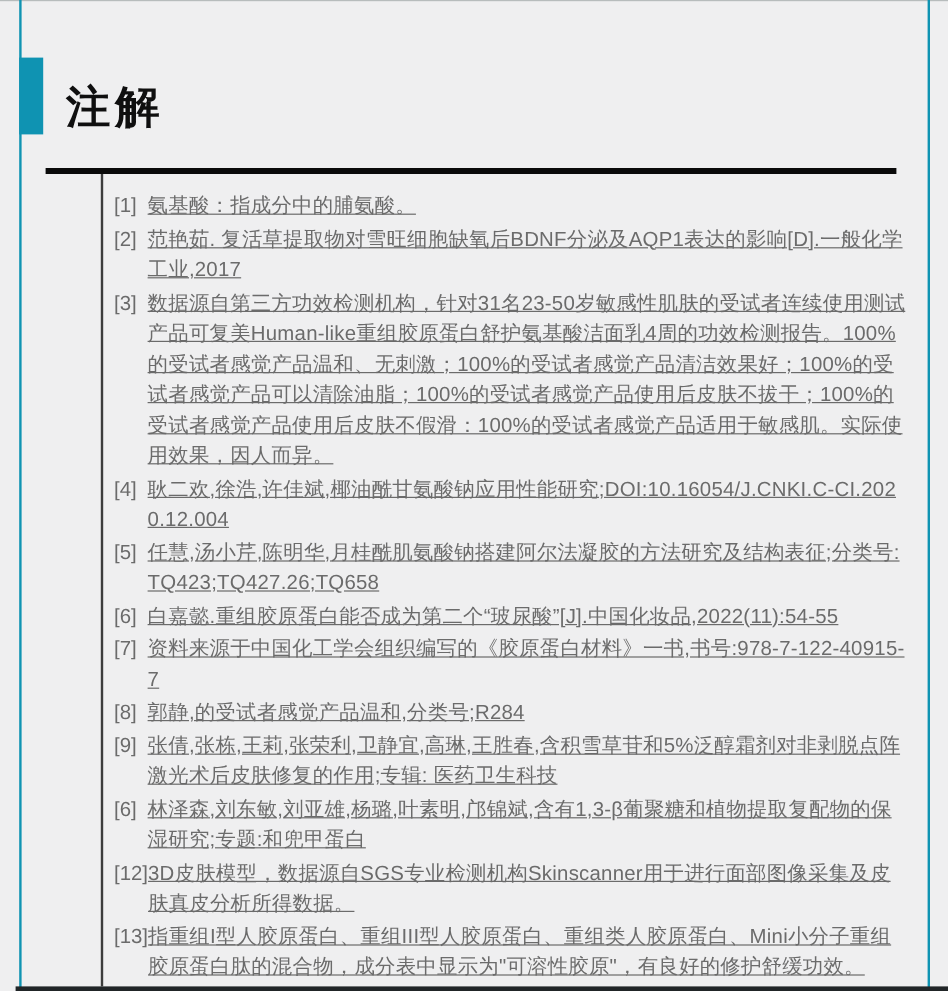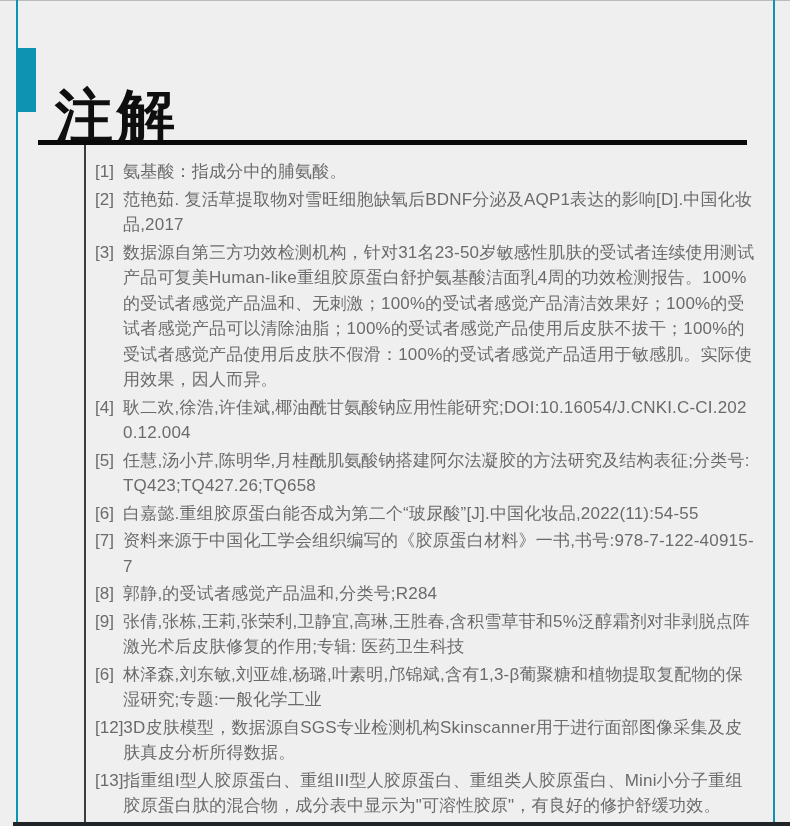--- a/index.html
+++ b/index.html
@@ -17,42 +17,42 @@
   .accent-line {
     position:absolute; top:0; bottom:0; width:2px;
   }
   .accent-line.left  { left:16px; }
   .accent-line.right { left:773px; }
   .title-marker {
     position:absolute; left:16px; top:48px; width:20px; height:64px;
   }
   .page-title {
     position:absolute; left:55px; top:44px;
-    font-size:58px; font-weight:bold; color:#0f0f0f;
+    font-size:37px; font-weight:bold; color:#0f0f0f;
     letter-spacing:4px; line-height:1.15;
   }
   .divider {
     position:absolute; left:38px; top:140px; width:709px; height:5px;
     background:#0a0a0a;
   }
   .notes {
     position:absolute; left:84px; top:145px; width:671px; height:677px;
     border-left:2px solid #3d3d3d;
     padding:14px 0 0 9px;
     box-sizing:border-box;
   }
   .note {
     display:flex;
     margin:0 0 2px 0;
     color:#6b6b6b;
     font-size:17px;
     line-height:25.5px;
   }
   .note-label { flex:0 0 28px; }
-  .note-text  { flex:1; letter-spacing:0.2px; word-break:break-all; }
+  .note-text  { flex:1; letter-spacing:0.2px; word-break:break-all;text-decoration:underline; }
   .bottom-bar {
     position:absolute; left:13px; right:0; bottom:0; height:4px;
   }
 </style>
 </head>
 <body style="background: rgb(239, 239, 240);">
 
 <div class="frame-top"></div>
 <div class="accent-line left" style="background: rgb(15, 147, 178);"></div>
 <div class="accent-line right" style="background: rgb(15, 147, 178);"></div>
@@ -62,21 +62,21 @@
 
 <div class="divider" style="background: rgb(10, 10, 10);"></div>
 
 <div class="notes">
   <div class="note">
     <span class="note-label">[1]</span>
     <span class="note-text">氨基酸：指成分中的脯氨酸。</span>
   </div>
   <div class="note">
     <span class="note-label">[2]</span>
-    <span class="note-text">范艳茹. 复活草提取物对雪旺细胞缺氧后BDNF分泌及AQP1表达的影响[D].中国化妆品,2017</span>
+    <span class="note-text">范艳茹. 复活草提取物对雪旺细胞缺氧后BDNF分泌及AQP1表达的影响[D].一般化学工业,2017</span>
   </div>
   <div class="note">
     <span class="note-label">[3]</span>
     <span class="note-text">数据源自第三方功效检测机构，针对31名23-50岁敏感性肌肤的受试者连续使用测试产品可复美Human-like重组胶原蛋白舒护氨基酸洁面乳4周的功效检测报告。100%的受试者感觉产品温和、无刺激；100%的受试者感觉产品清洁效果好；100%的受试者感觉产品可以清除油脂；100%的受试者感觉产品使用后皮肤不拔干；100%的受试者感觉产品使用后皮肤不假滑：100%的受试者感觉产品适用于敏感肌。实际使用效果，因人而异。</span>
   </div>
   <div class="note">
     <span class="note-label">[4]</span>
     <span class="note-text">耿二欢,徐浩,许佳斌,椰油酰甘氨酸钠应用性能研究;DOI:10.16054/J.CNKI.C-CI.2020.12.004</span>
   </div>
   <div class="note">
@@ -94,21 +94,21 @@
   <div class="note">
     <span class="note-label">[8]</span>
     <span class="note-text">郭静,的受试者感觉产品温和,分类号;R284</span>
   </div>
   <div class="note">
     <span class="note-label">[9]</span>
     <span class="note-text">张倩,张栋,王莉,张荣利,卫静宜,高琳,王胜春,含积雪草苷和5%泛醇霜剂对非剥脱点阵激光术后皮肤修复的作用;专辑: 医药卫生科技</span>
   </div>
   <div class="note">
     <span class="note-label">[6]</span>
-    <span class="note-text">林泽森,刘东敏,刘亚雄,杨璐,叶素明,邝锦斌,含有1,3-β葡聚糖和植物提取复配物的保湿研究;专题:一般化学工业</span>
+    <span class="note-text">林泽森,刘东敏,刘亚雄,杨璐,叶素明,邝锦斌,含有1,3-β葡聚糖和植物提取复配物的保湿研究;专题:和兜甲蛋白</span>
   </div>
   <div class="note">
     <span class="note-label">[12]</span>
     <span class="note-text">3D皮肤模型，数据源自SGS专业检测机构Skinscanner用于进行面部图像采集及皮肤真皮分析所得数据。</span>
   </div>
   <div class="note">
     <span class="note-label">[13]</span>
     <span class="note-text">指重组I型人胶原蛋白、重组III型人胶原蛋白、重组类人胶原蛋白、Mini小分子重组胶原蛋白肽的混合物，成分表中显示为"可溶性胶原"，有良好的修护舒缓功效。</span>
   </div>
 </div>

